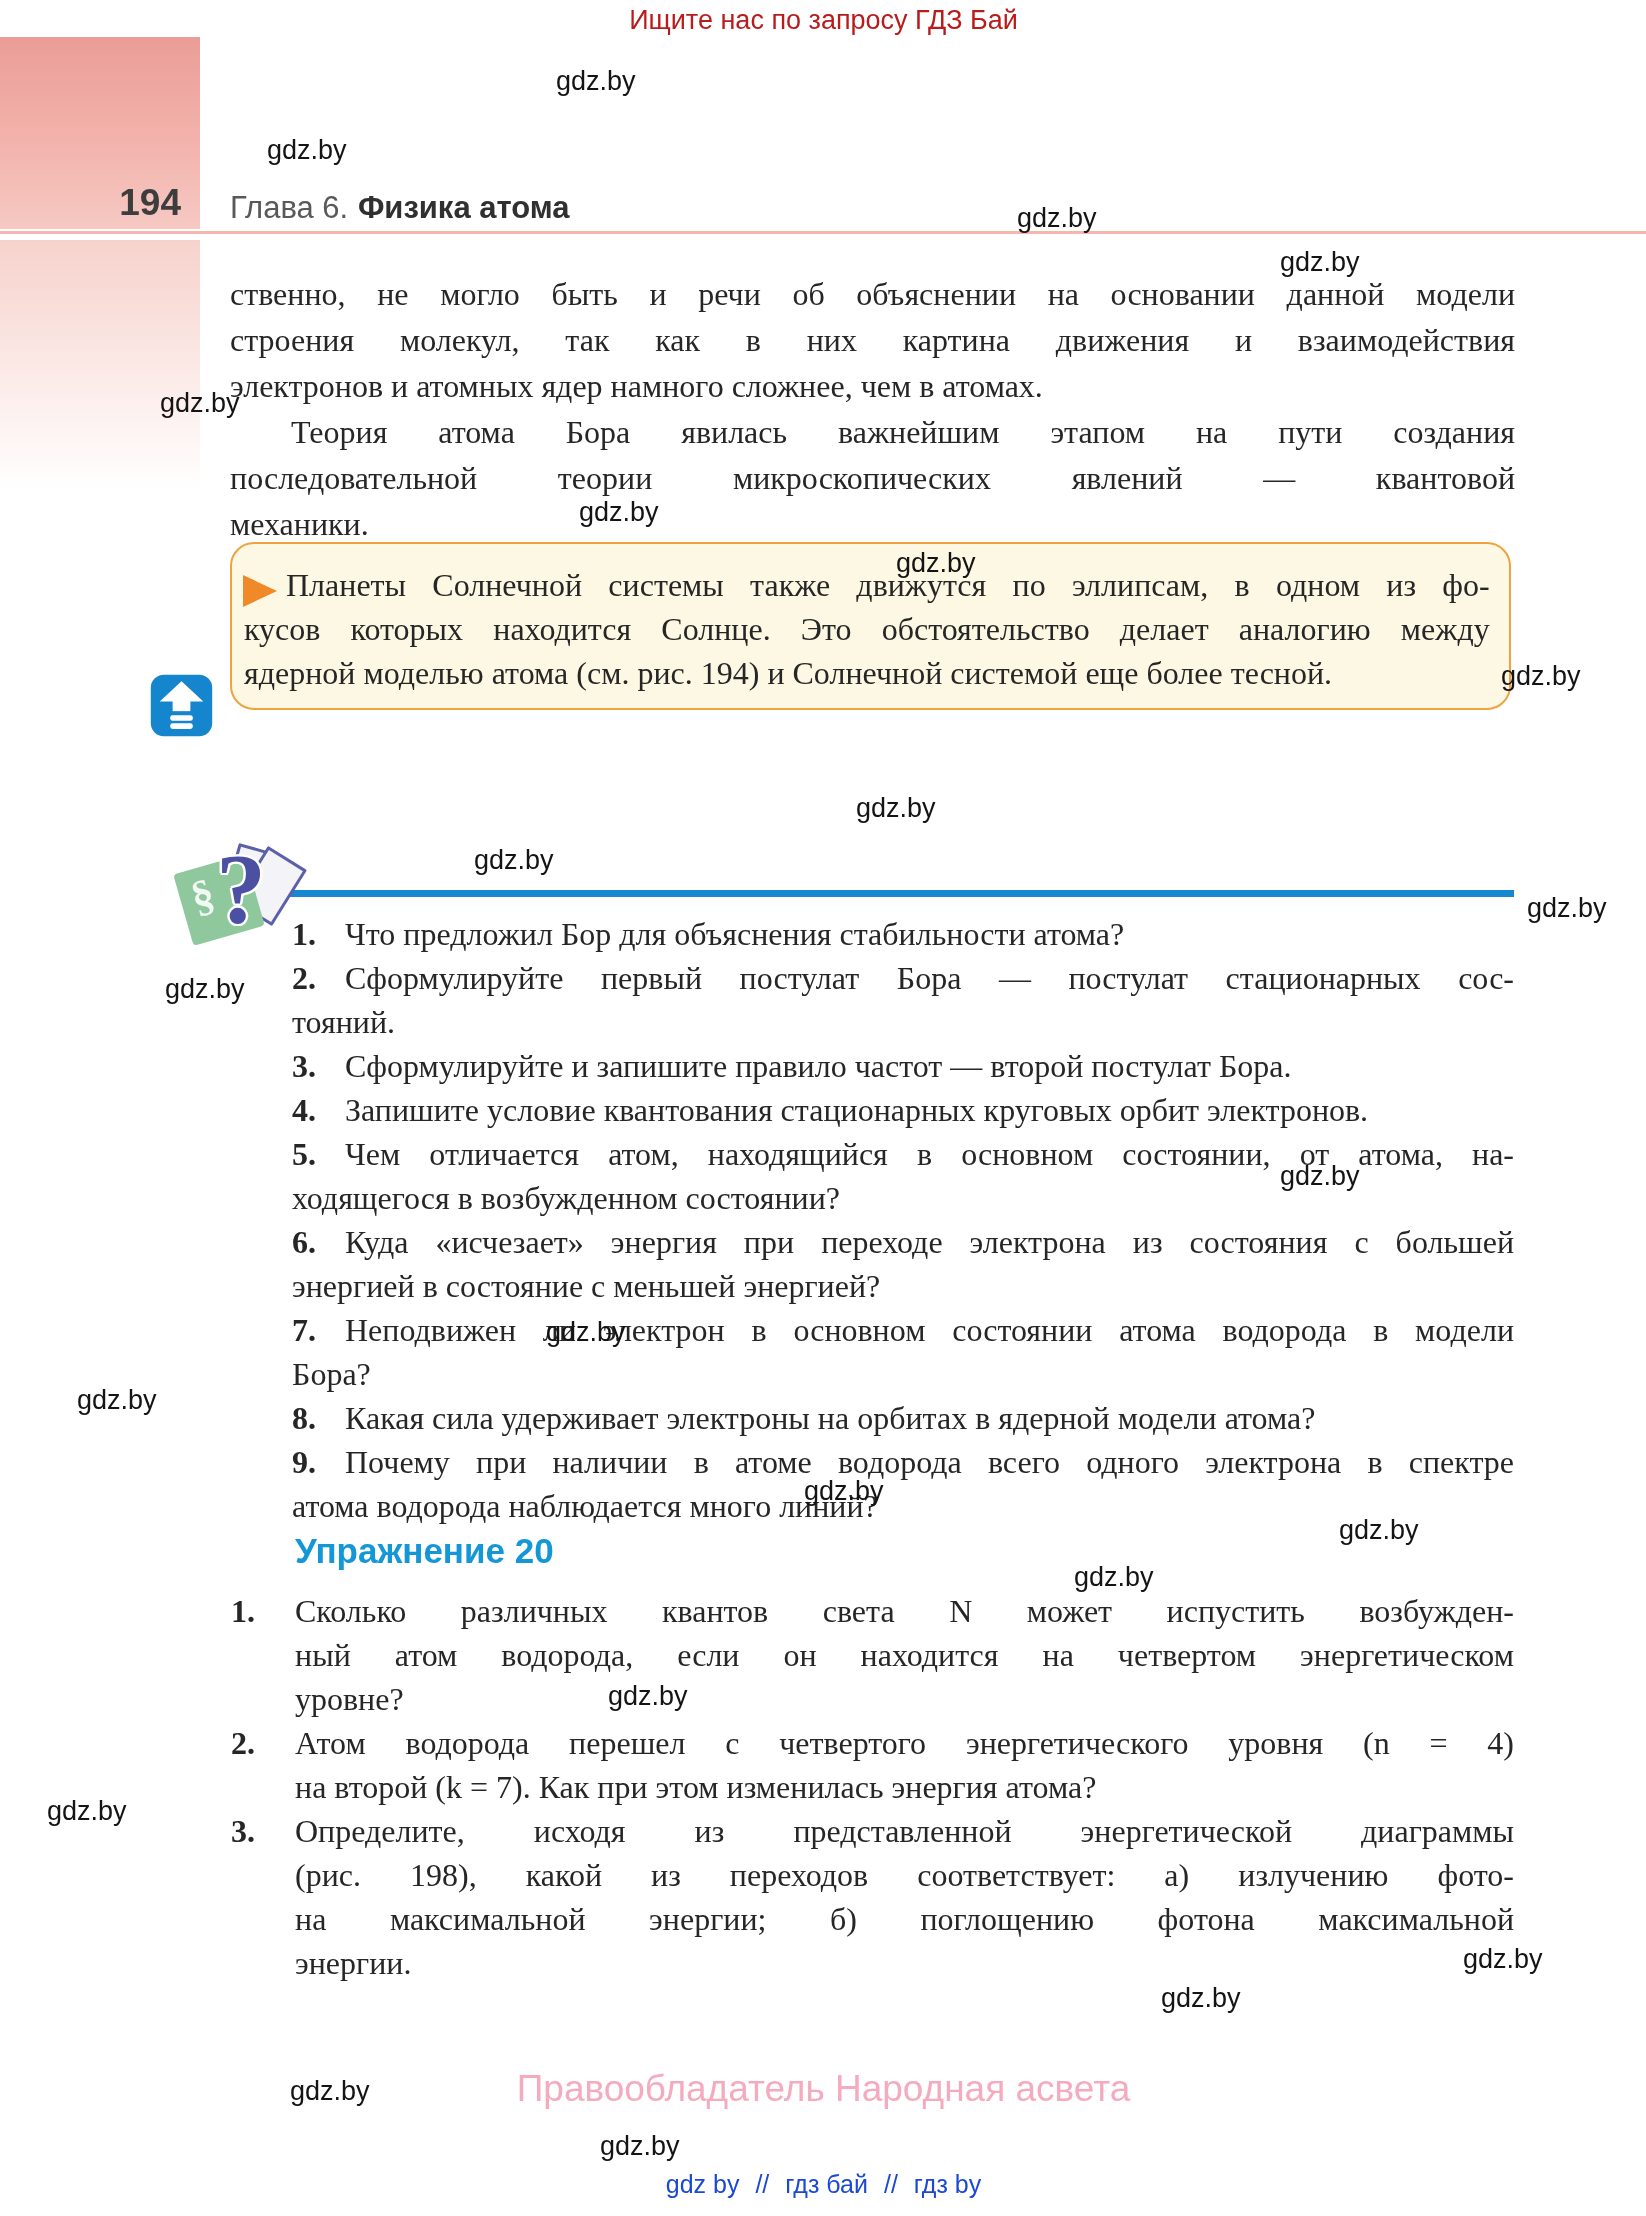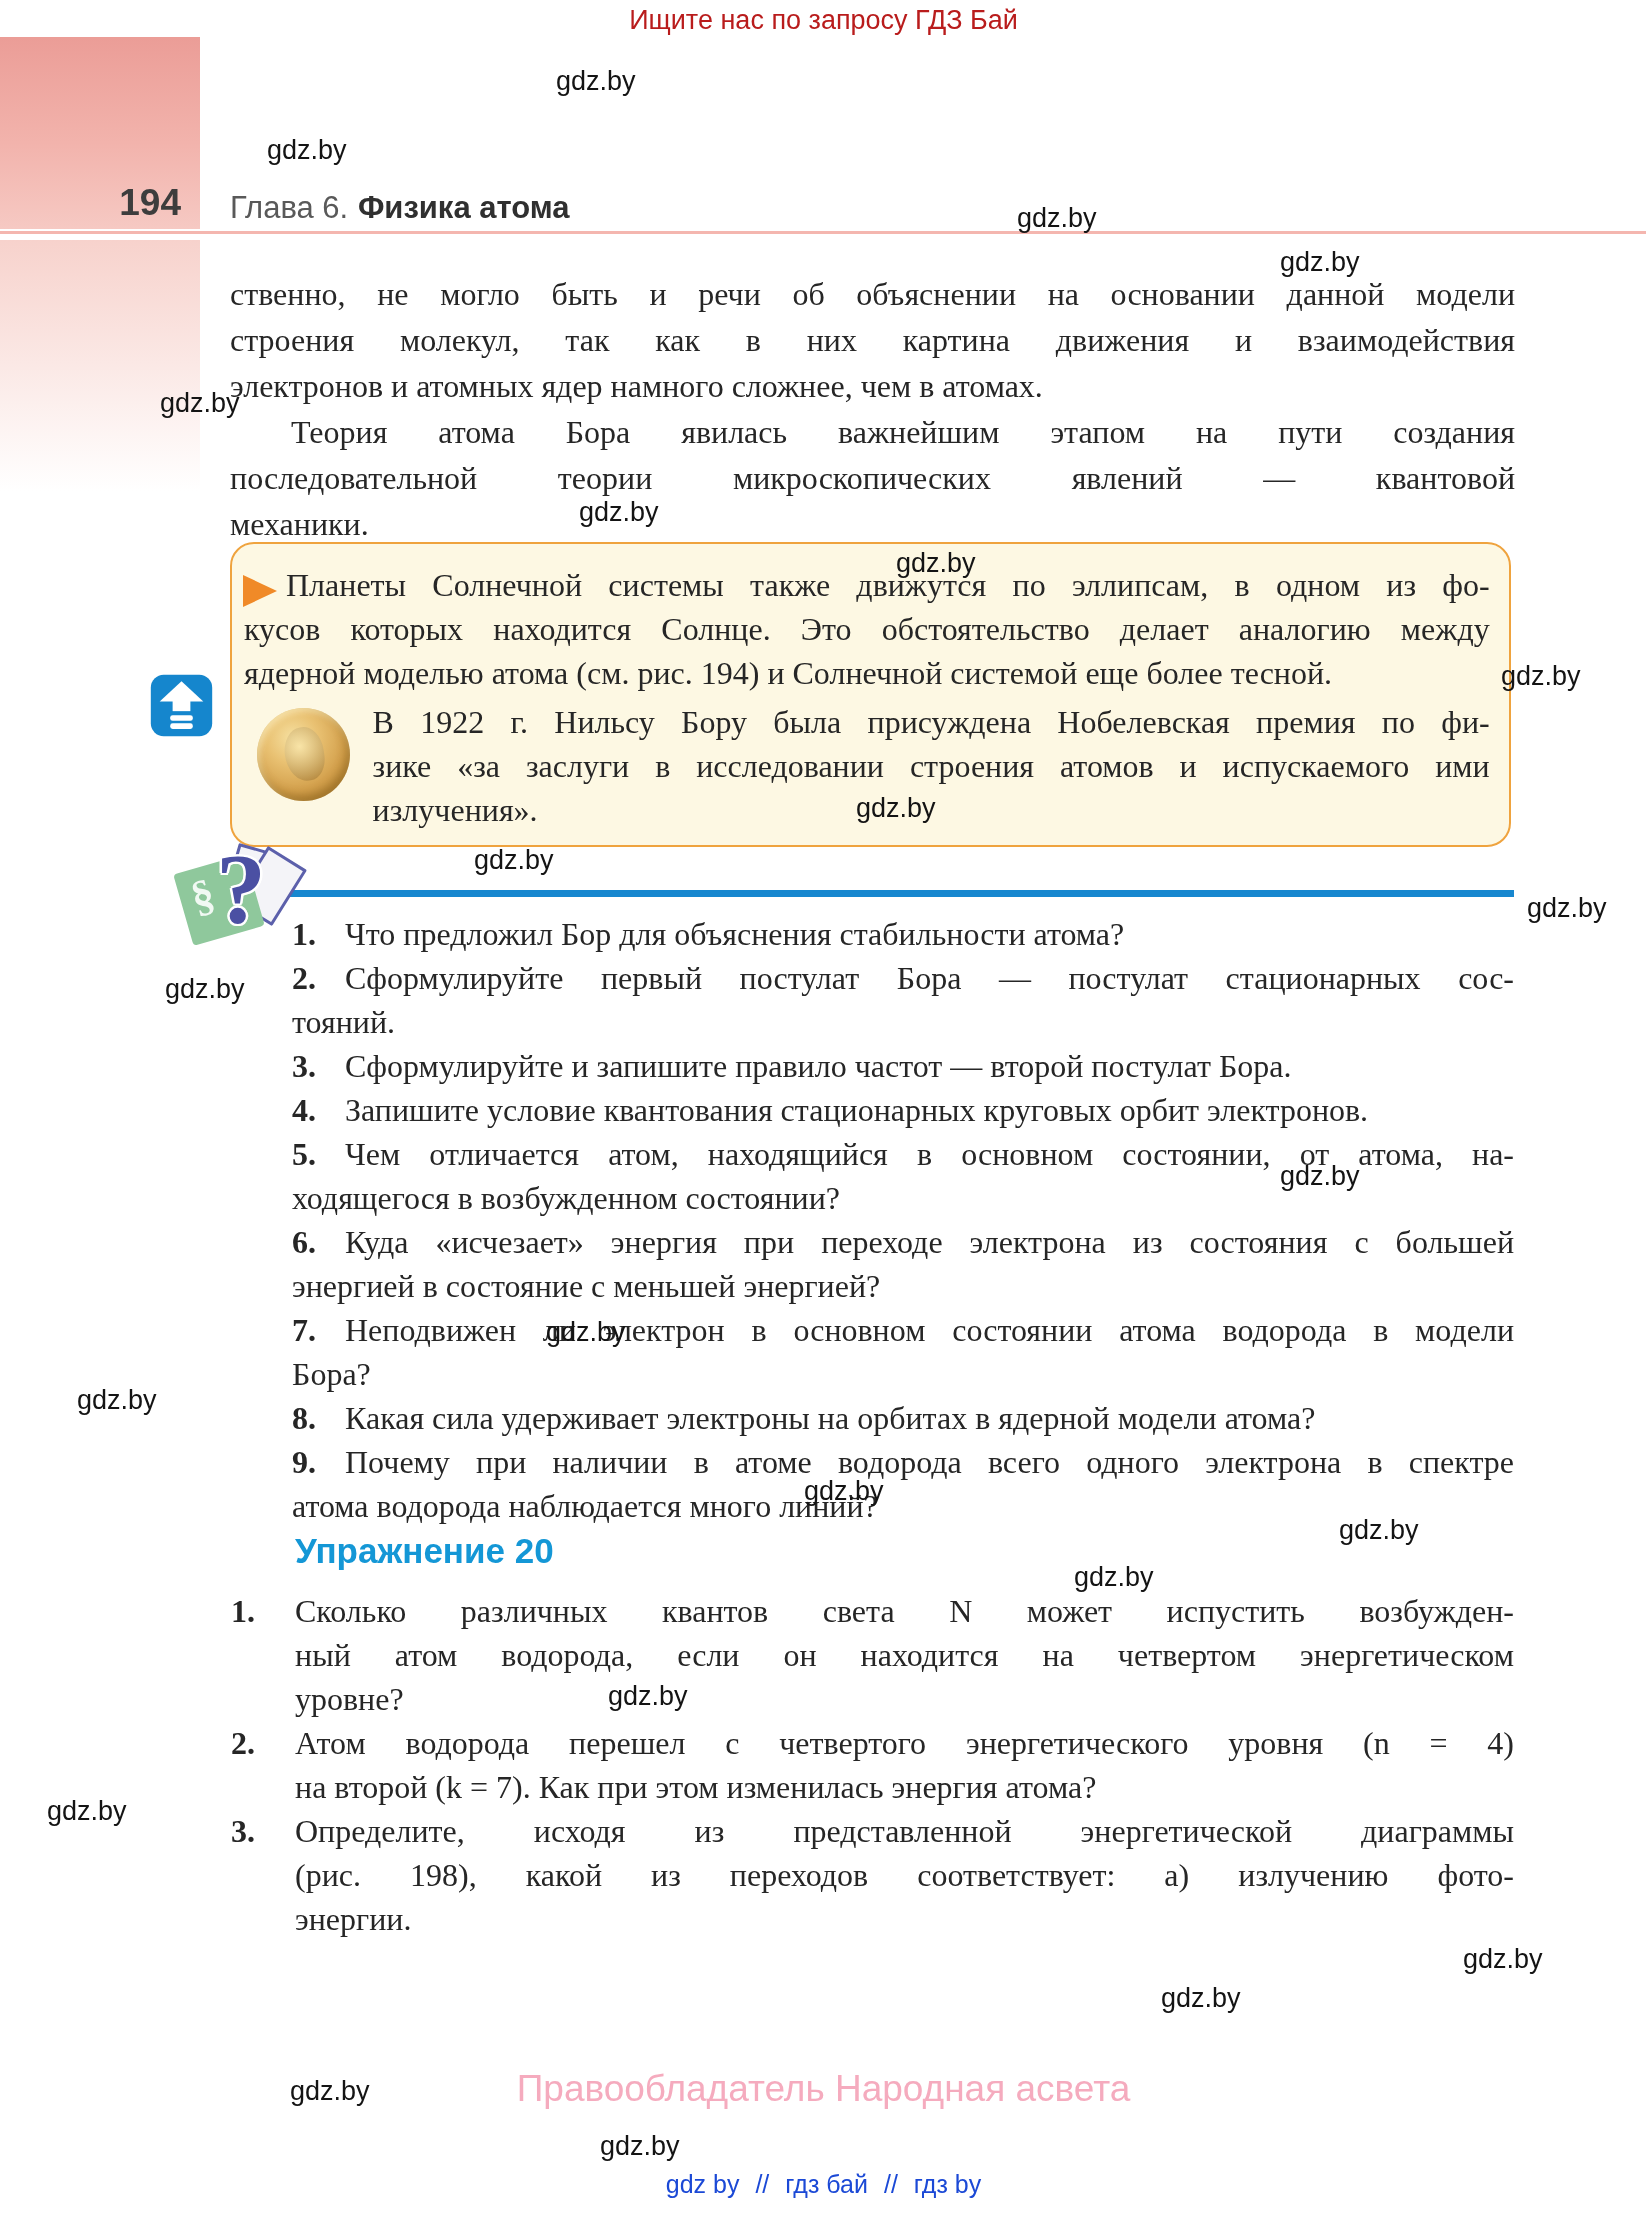--- a/index.html
+++ b/index.html
@@ -116,28 +116,20 @@
       </div>
   </div>
 
   <div class="info-box">
     <div class="box-marker"></div>
     <div class="box-para">
         <div class="tline">Планеты Солнечной системы также движутся по эллипсам, в одном из фо-</div>
         <div class="tline">кусов которых находится Солнце. Это обстоятельство делает аналогию между</div>
         <div class="tline last">ядерной моделью атома (см. рис. 194) и Солнечной системой еще более тесной.</div>
       </div>
-    <div class="nobel-row">
-      <div class="medal"></div>
-      <div class="nobel-text">
-          <div class="tline">В 1922 г. Нильсу Бору была присуждена Нобелевская премия по фи-</div>
-          <div class="tline">зике «за заслуги в исследовании строения атомов и испускаемого ими</div>
-          <div class="tline last">излучения».</div>
-        </div>
-    </div>
   </div>
 
   <div class="home-icon">
     <svg width="63" height="63" viewBox="0 0 78 78">
       <rect x="1" y="1" width="76" height="76" rx="16" fill="#1586cd"></rect>
       <path d="M39 9 L66 34 H12 Z" fill="#ffffff"></path>
       <rect x="28" y="33" width="22" height="13" fill="#ffffff"></rect>
       <rect x="25" y="51" width="28" height="7" rx="3" fill="#ffffff"></rect>
       <rect x="25" y="61" width="28" height="7" rx="3" fill="#ffffff"></rect>
     </svg>
@@ -232,20 +224,21 @@
       <div class="ex-text">
           <div class="tline">Атом водорода перешел с четвертого энергетического уровня (n = 4)</div>
           <div class="tline last">на второй (k = 7). Как при этом изменилась энергия атома?</div>
         </div>
     </div>
     <div class="ex-item">
       <span class="ex-num">3.</span>
       <div class="ex-text">
           <div class="tline">Определите, исходя из представленной энергетической диаграммы</div>
           <div class="tline">(рис. 198), какой из переходов соответствует: а) излучению фото-</div>
+          <div class="tline">на максимальной энергии; б) поглощению фотона максимальной</div>
           <div class="tline last">энергии.</div>
         </div>
     </div>
   </div>
 
   <div class="footer-copy">Правообладатель Народная асвета</div>
 
   <div class="bottom-links">
     <span>gdz by</span><span>//</span><span>гдз бай</span><span>//</span><span>гдз by</span>
   </div>

